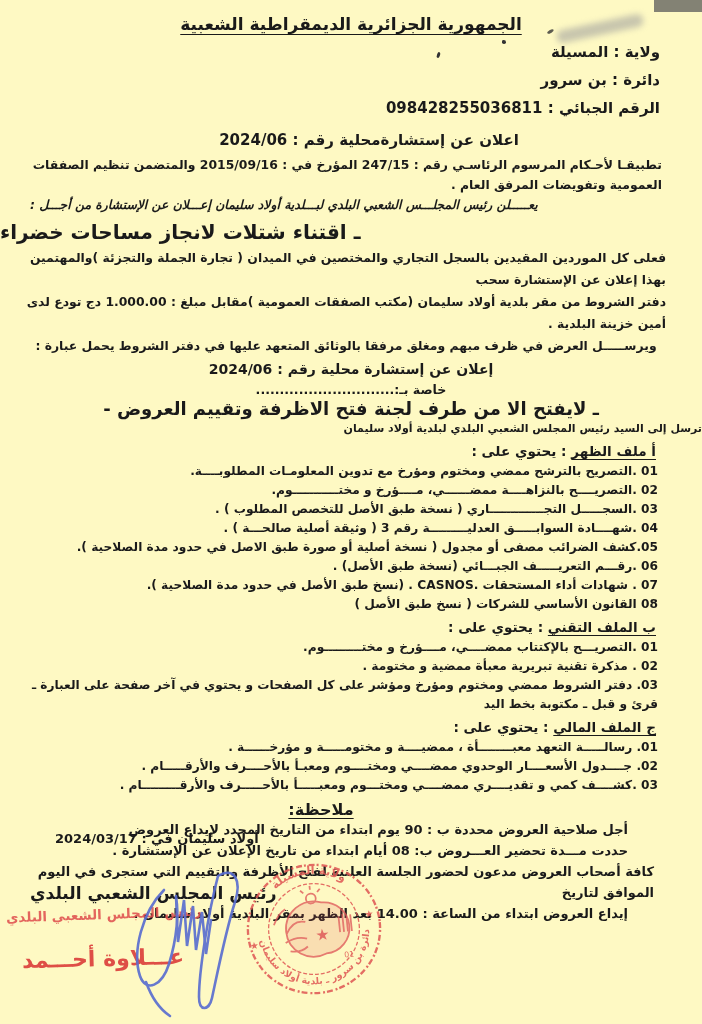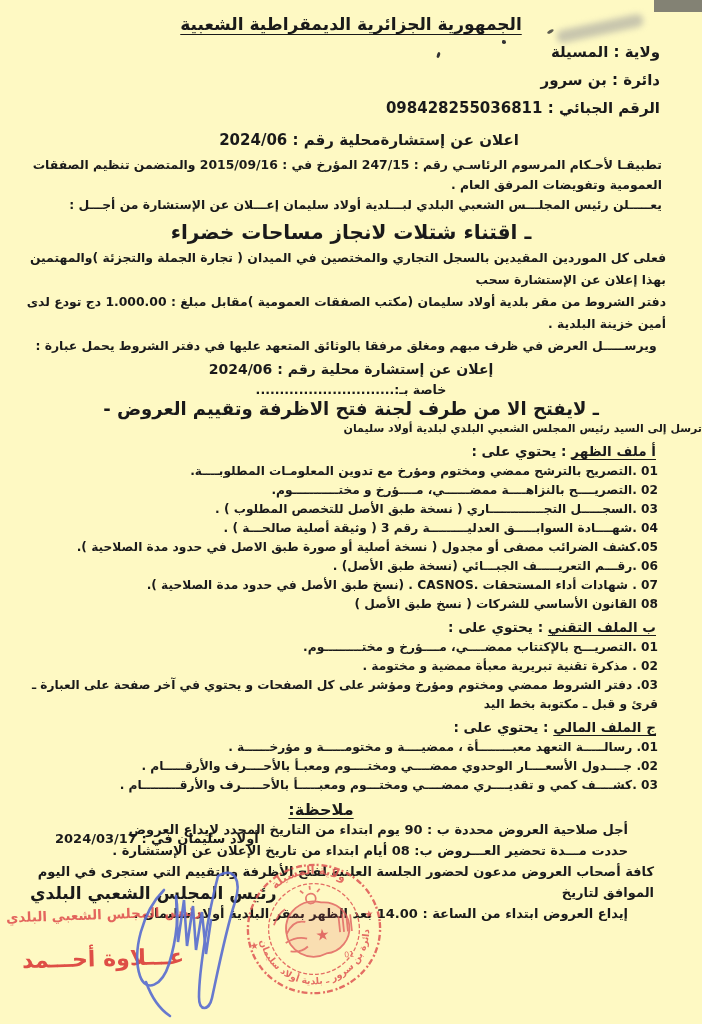--- a/index.html
+++ b/index.html
@@ -6,22 +6,22 @@
   .page{
     position:relative; width:702px; height:1024px; margin:0 auto;
     background:#fef9c3; overflow:hidden; direction:rtl;
     font-family:"DejaVu Sans", sans-serif; color:#1a1a1a;
   }
   .republic{margin:14px 30px 4px; text-align:center; font-size:17px; font-weight:bold;
     text-decoration:underline; text-underline-offset:4px;}
   .info{ margin:2px 42px 0 0; text-align:right; font-weight:bold; font-size:15px; line-height:28px;}
   .announce{ text-align:center; font-weight:bold; font-size:15px; margin:9px 0 6px;padding-left:36px;}
   .intro{ margin:0 40px 0 30px; font-size:12.4px; font-weight:bold; line-height:20px; text-align:right;}
-  .intro .l2{text-align:right;}
-  .subject{ text-align:center; font-size:20px; font-weight:bold; margin:5px 0 3px;}
+  .intro .l2{text-align:left;font-style:italic;}
+  .subject{ text-align:left; font-size:20px; font-weight:bold; margin:5px 0 3px;}
   .bodytxt{ margin:0 36px 0 26px; font-size:12.4px; font-weight:bold; line-height:22px; text-align:right;}
   .bodytxt .l3{text-align:center;}
   .env1{text-align:center; font-size:14px; font-weight:bold; margin-top:2px; line-height:21px;}
   .env2{text-align:center; font-size:12.6px; font-weight:bold; line-height:19px;}
   .env3{text-align:center; font-size:18px; font-weight:bold; line-height:20px;}
   .sendto{font-size:11px; font-weight:bold; line-height:19px;padding-left:36px;}
   .sec-h{ margin:3px 46px 1px 0; text-align:right; font-size:13.6px; font-weight:bold; line-height:20px;}
   .sec-h .u{text-decoration:underline; text-underline-offset:3px;}
   .item{ margin:0 44px 0 22px; text-align:right; font-size:12.2px; font-weight:bold; line-height:19px;}
   .notes-label{ margin:5px 60px 0 0; text-align:center; font-size:16px; font-weight:bold;

